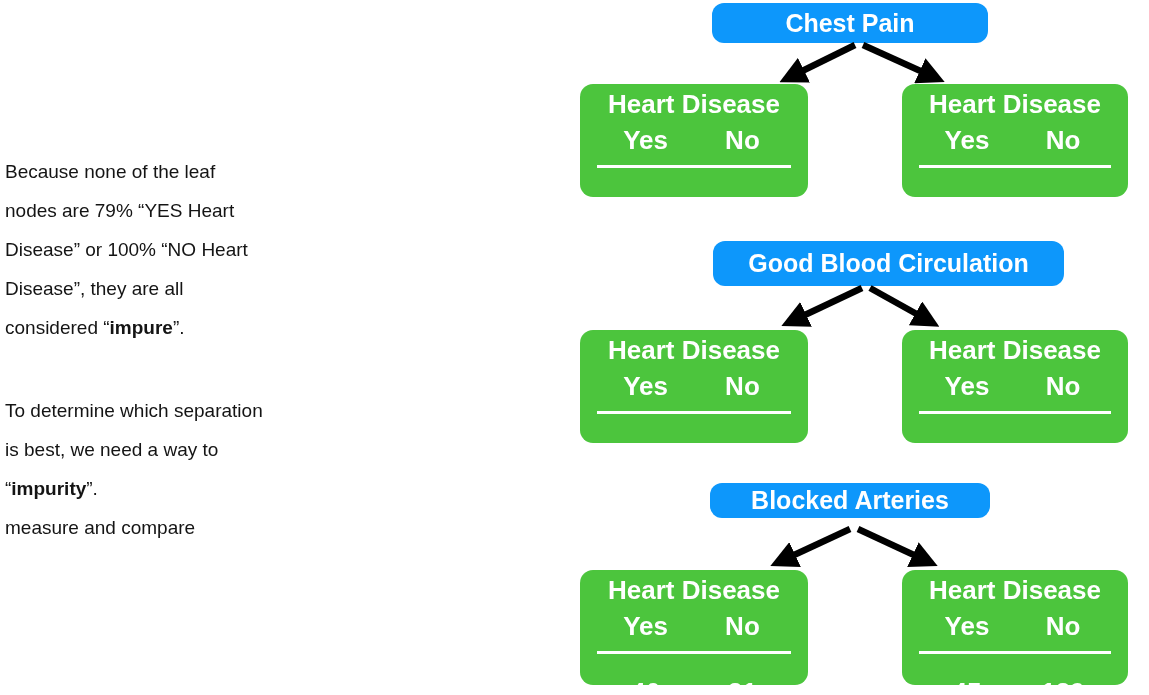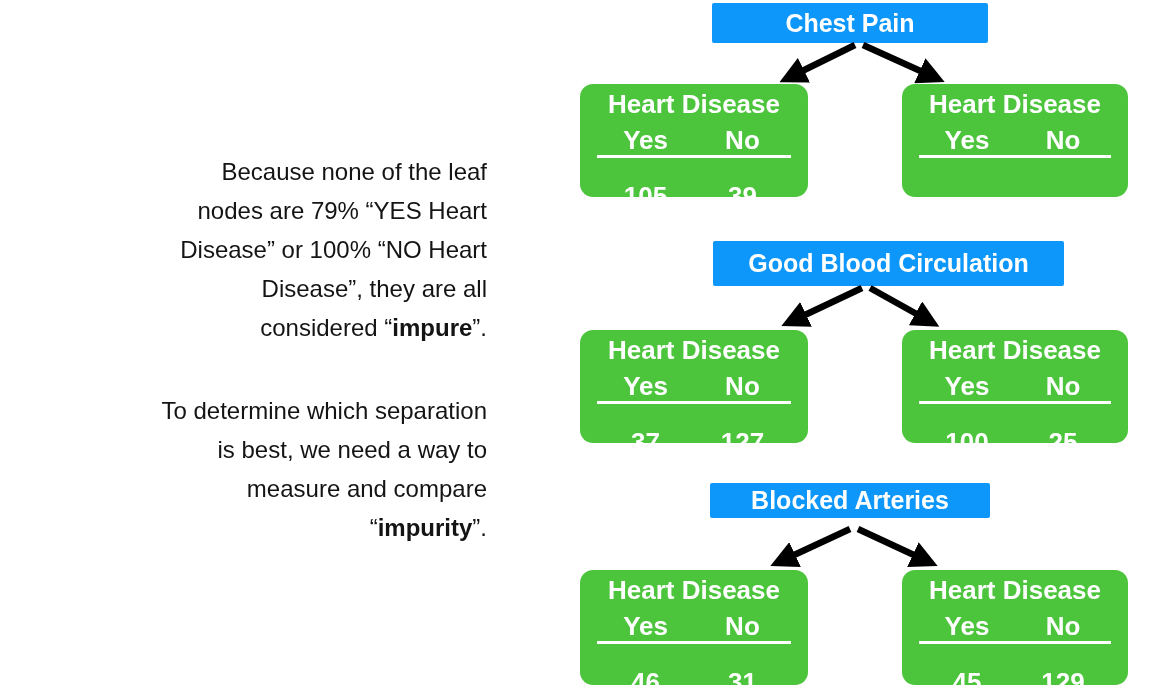--- a/index.html
+++ b/index.html
@@ -14,48 +14,48 @@
   .page{
     position:relative;
     width:1149px;height:695px;
     background:var(--bg);
     font-family:"Liberation Sans", sans-serif;
     overflow:hidden;
   }
   
   .text-block{
     position:absolute;left:5px;top:152px;width:482px;
-    font-size:24px;line-height:39px;
-    text-align:right;color:var(--body-text);
+    font-size:19px;line-height:39px;
+    text-align:left;color:var(--body-text);
   }
   .text-block .para2{margin-top:44px;}
   .text-block b{font-weight:bold;}
   
   .root-node{
     position:absolute;
     background:var(--blue);
     color:var(--box-text);
     font-weight:bold;font-size:25px;
-    border-radius:2px;
+    border-radius:12px;
     display:flex;align-items:center;justify-content:center;
   }
   
   .leaf-node{
     position:absolute;height:113px;
     background:var(--green);
     color:var(--box-text);
     font-weight:bold;
     border-radius:13px;
     box-sizing:border-box;
     padding-top:5px;
   }
   .leaf-title{text-align:center;font-size:26px;line-height:30px;}
   .leaf-table{width:85%;margin:6px auto 0;}
   .leaf-row{display:flex;}
-  .leaf-row.header{border-bottom:3px solid #ffffff;padding-bottom:0;}
+  .leaf-row.header{border-bottom:3px solid #ffffff;padding-bottom:10px;}
   .leaf-row.values{padding-top:23px;}
   .leaf-cell{flex:1;text-align:center;font-size:26px;line-height:30px;}
   
   .branch-arrows{position:absolute;overflow:visible;}
   .branch-arrows line{stroke:var(--arrow);stroke-width:6.5;}
 </style>
 </head>
 <body>
 
 <div class="page">
@@ -74,22 +74,22 @@
     <div class="para1">
       <div>Because none of the leaf</div>
       <div>nodes are 79% “YES Heart</div>
       <div>Disease” or 100% “NO Heart</div>
       <div>Disease”, they are all</div>
       <div><span>considered “</span><b>impure</b><span>”.</span></div>
     </div>
     <div class="para2">
       <div>To determine which separation</div>
       <div>is best, we need a way to</div>
+      <div><span>“</span><b>impurity</b><span>”.</span></div>
       <div>measure and compare</div>
-      <div><span>“</span><b>impurity</b><span>”.</span></div>
     </div>
   </div>
 
   
   <div class="root-node" style="left:712px;top:3px;width:276px;height:40px;">
     <span>Chest Pain</span>
   </div>
   <svg class="branch-arrows" style="left:705px;top:43px;" width="300" height="42">
     <line x1="150" y1="2" x2="83" y2="35" marker-end="url(#ah)"></line>
     <line x1="158" y1="2" x2="231" y2="35" marker-end="url(#ah)"></line>

